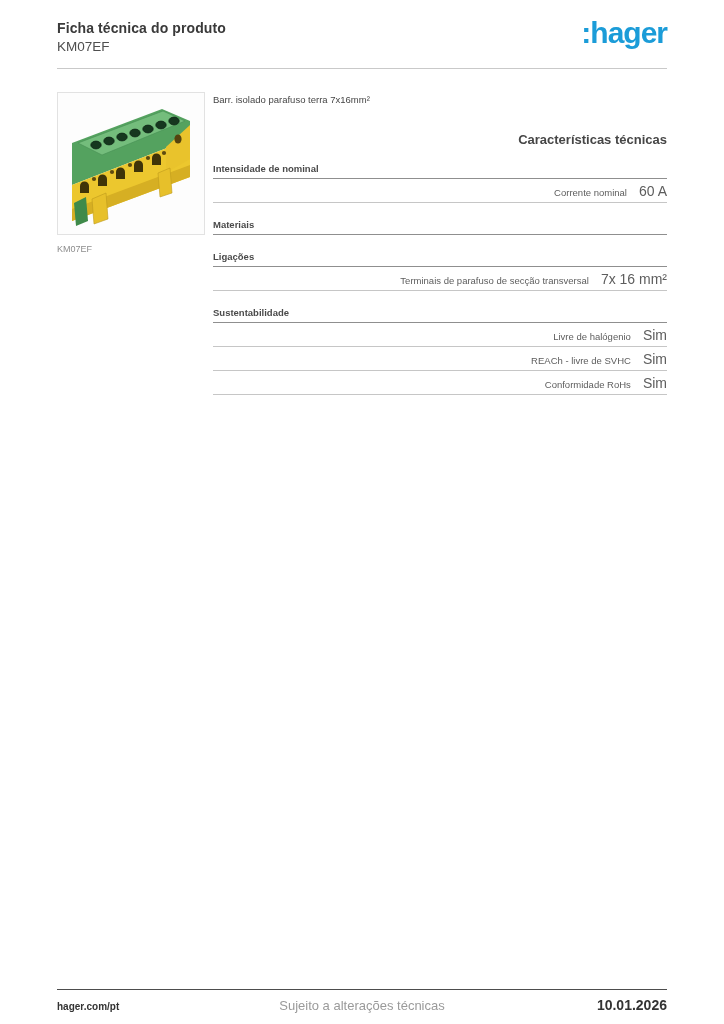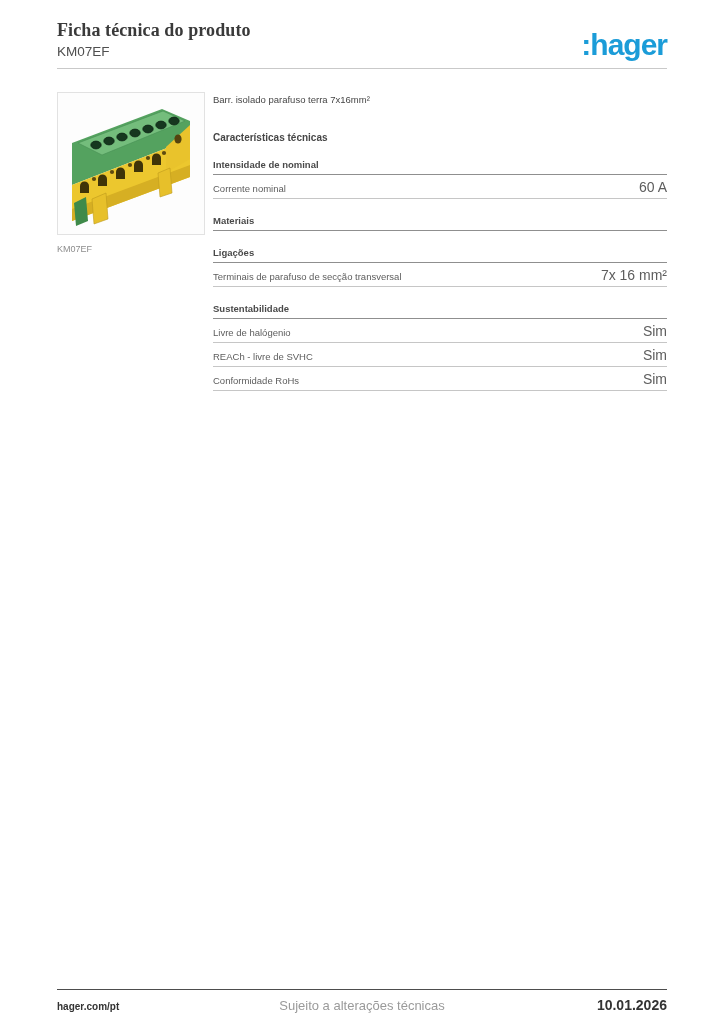--- a/index.html
+++ b/index.html
@@ -7,49 +7,49 @@
   body { font-family:"Liberation Sans", sans-serif; }
   .page {
     position:relative; width:724px; height:1024px; background:#ffffff;
     overflow:hidden; margin:0 auto;
   }
   
   .header {
     position:absolute; top:20px; left:57px; right:57px;
     display:flex; justify-content:space-between; align-items:flex-start;
   }
-  .doc-title { font-size:18px; font-weight:bold; color:#3a3a3a; letter-spacing:.1px;font-family:Liberation Serif, serif; }
+  .doc-title { font-size:14px; font-weight:bold; color:#3a3a3a; letter-spacing:.1px; }
   .doc-ref   { font-size:13.5px; color:#4f4f4f; margin-top:3px; }
   .logo {
     font-size:30px; font-weight:bold; color:#1b9cd8;
-    letter-spacing:-1px; line-height:.85; margin-top:12px;
+    letter-spacing:-1px; line-height:.85; margin-top:0;
   }
   .header-rule { position:absolute; top:68px; left:57px; right:57px; border-top:1px solid #c9c9c9; }
 
   
   .content { position:absolute; top:92px; left:57px; right:57px; display:flex; }
   .left-col { flex:0 0 148px; width:148px; }
   .image-box {
     width:148px; height:143px; border:1px solid #e2e2e2; background:#fdfdfd;
     display:flex; align-items:center; justify-content:center;
   }
   .image-box svg { display:block; }
   .caption { margin-top:9px; font-size:9px; color:#8d8d8d; }
 
   .right-col { flex:1; margin-left:8px; padding-top:2px; }
   .product-name { font-size:9.5px; font-weight:normal; color:#464646; }
-  .char-heading { font-size:10px; font-weight:bold; color:#464646; margin-top:27px; }
+  .char-heading { font-size:13px; font-weight:bold; color:#464646; margin-top:27px;text-align:right; }
 
   .section { margin-top:16px; }
   .section-title {
     font-size:9.5px; font-weight:bold; color:#4a4a4a;
     padding-bottom:4px; border-bottom:1px solid #8f8f8f;
   }
   .spec-row {
-    display:flex; justify-content:space-between; align-items:baseline;
+    display:flex; justify-content:flex-end; align-items:baseline;
     padding:4px 0 3px; border-bottom:1px solid #c6c6c6;
   }
   .spec-label { font-size:9.5px; color:#5d5d5d; }
   .spec-value { font-size:14px; color:#5d5d5d; text-align:right; white-space:nowrap; margin-left:12px; }
 
   
   .footer-rule { position:absolute; top:989px; left:57px; right:57px; border-top:1px solid #4d4d4d; }
   .footer {
     position:absolute; top:997px; left:57px; right:57px;
     display:flex; align-items:baseline;

